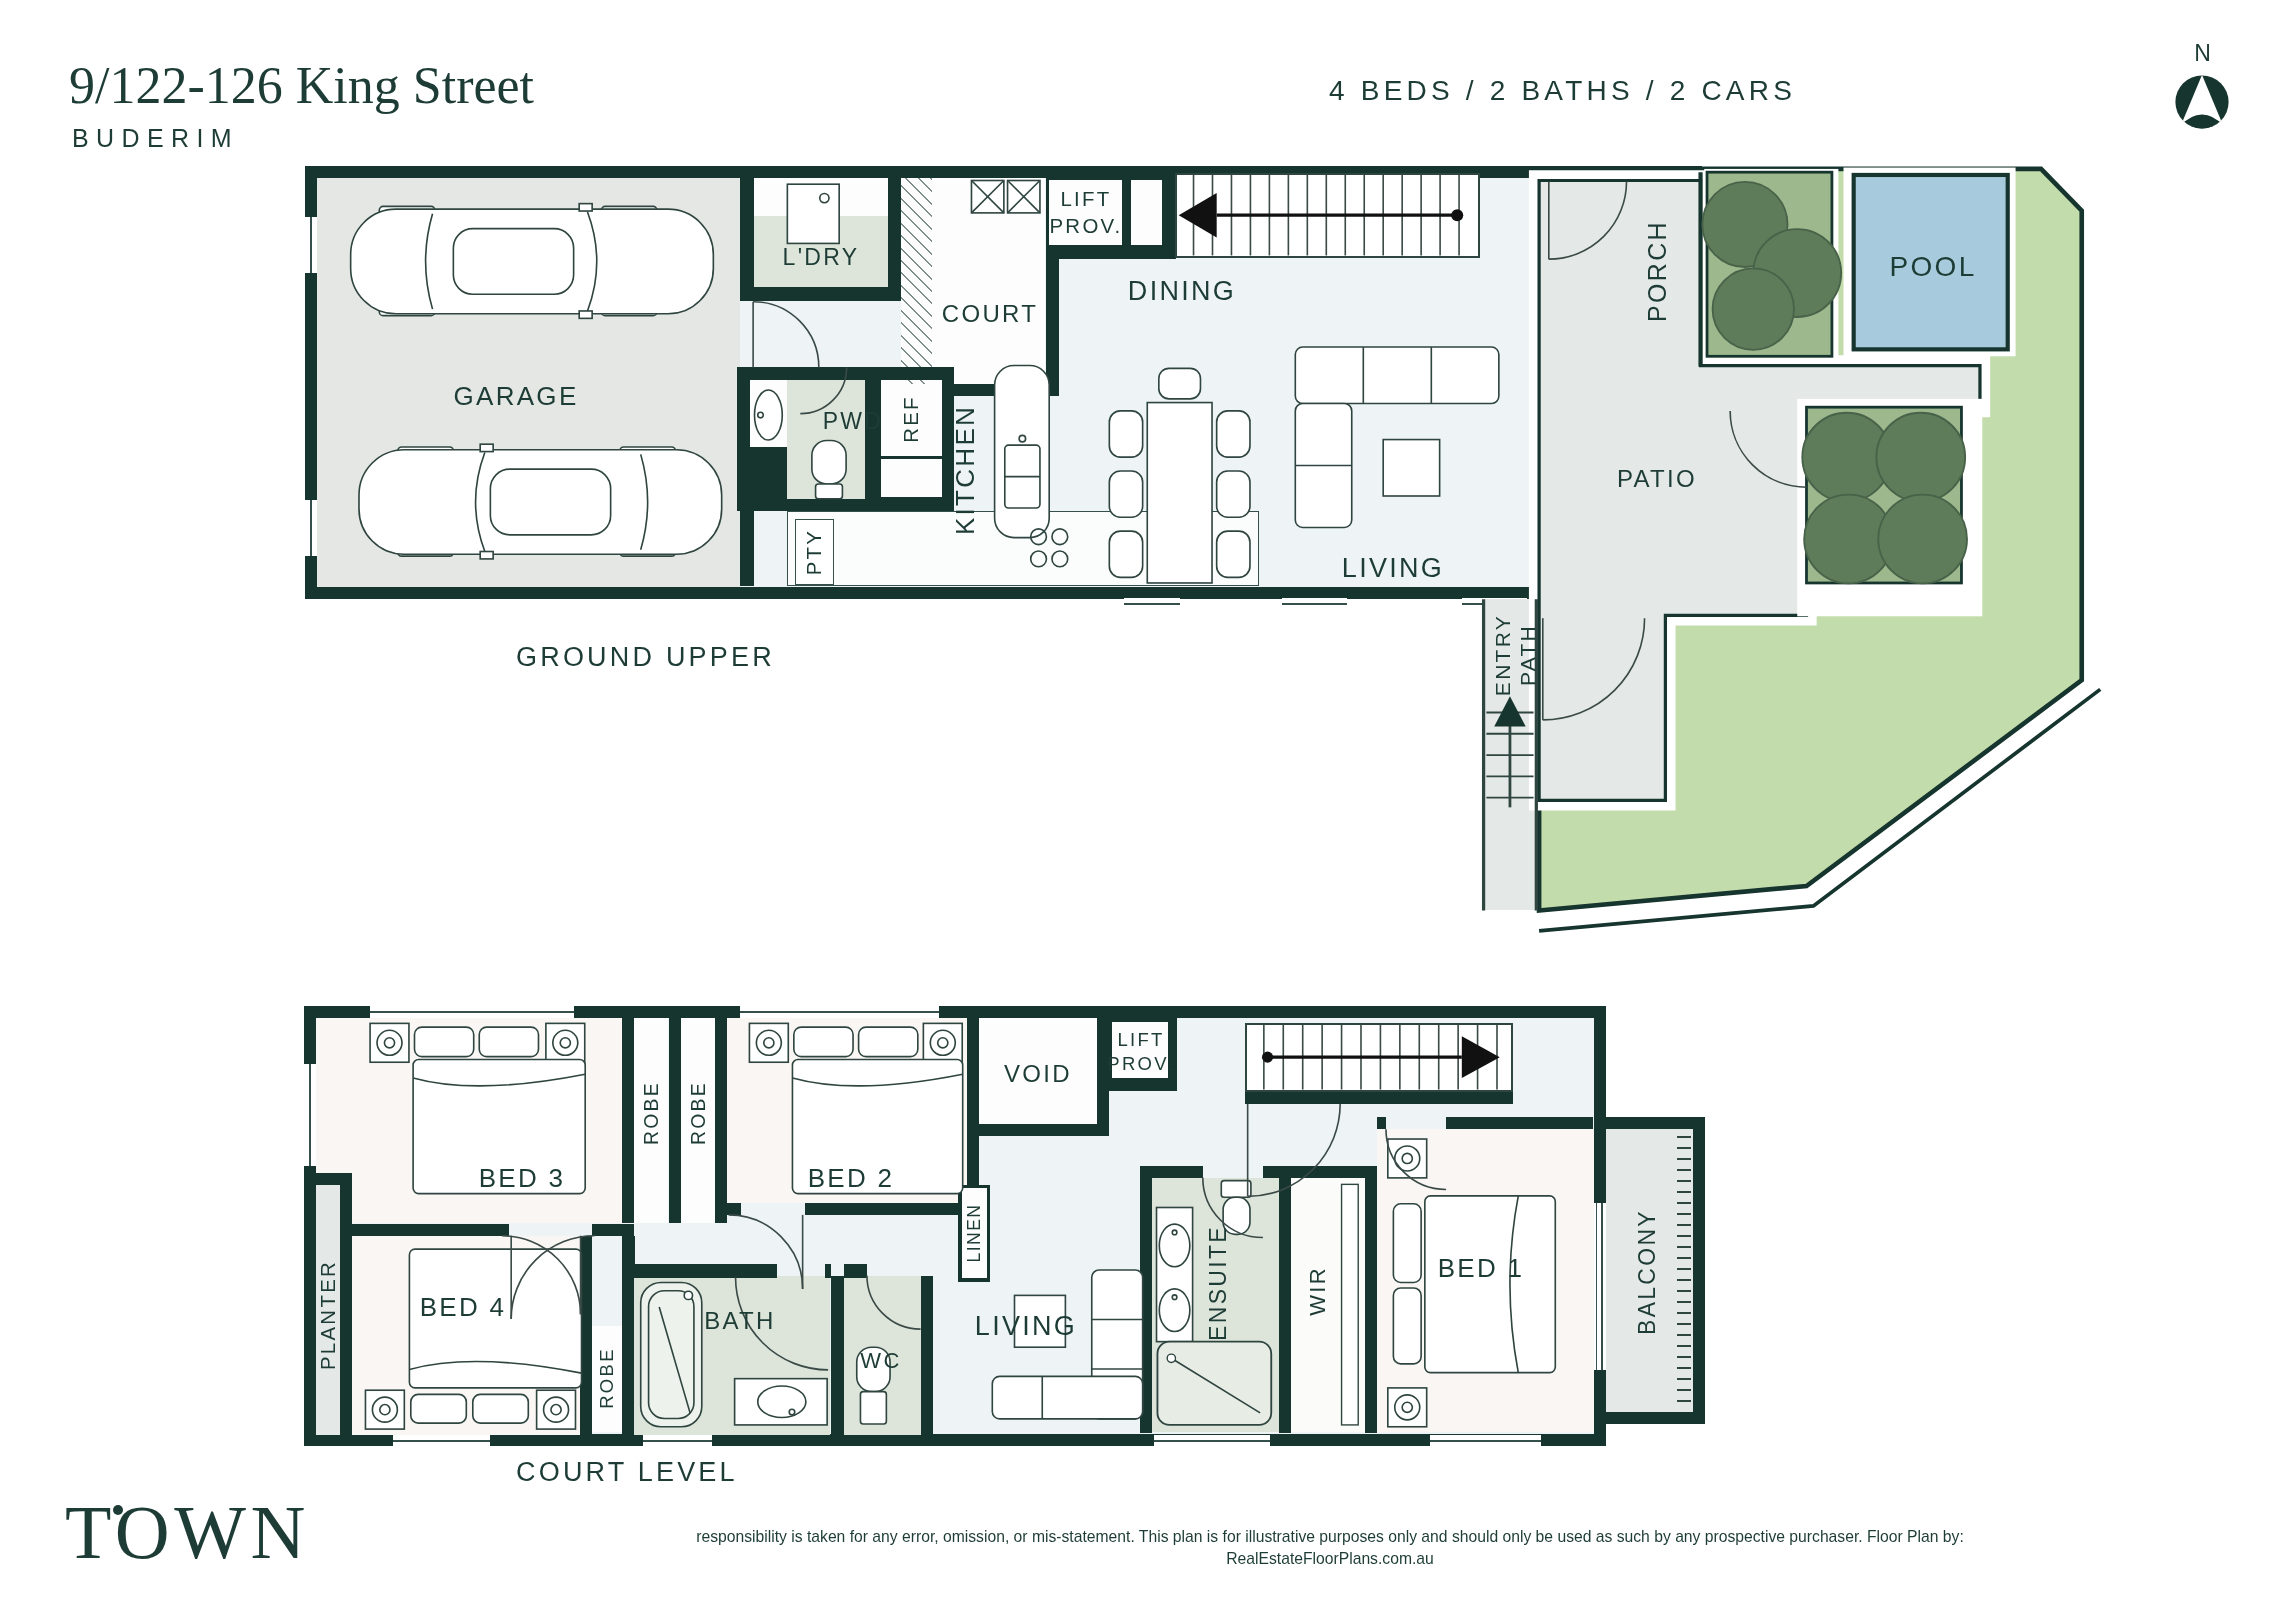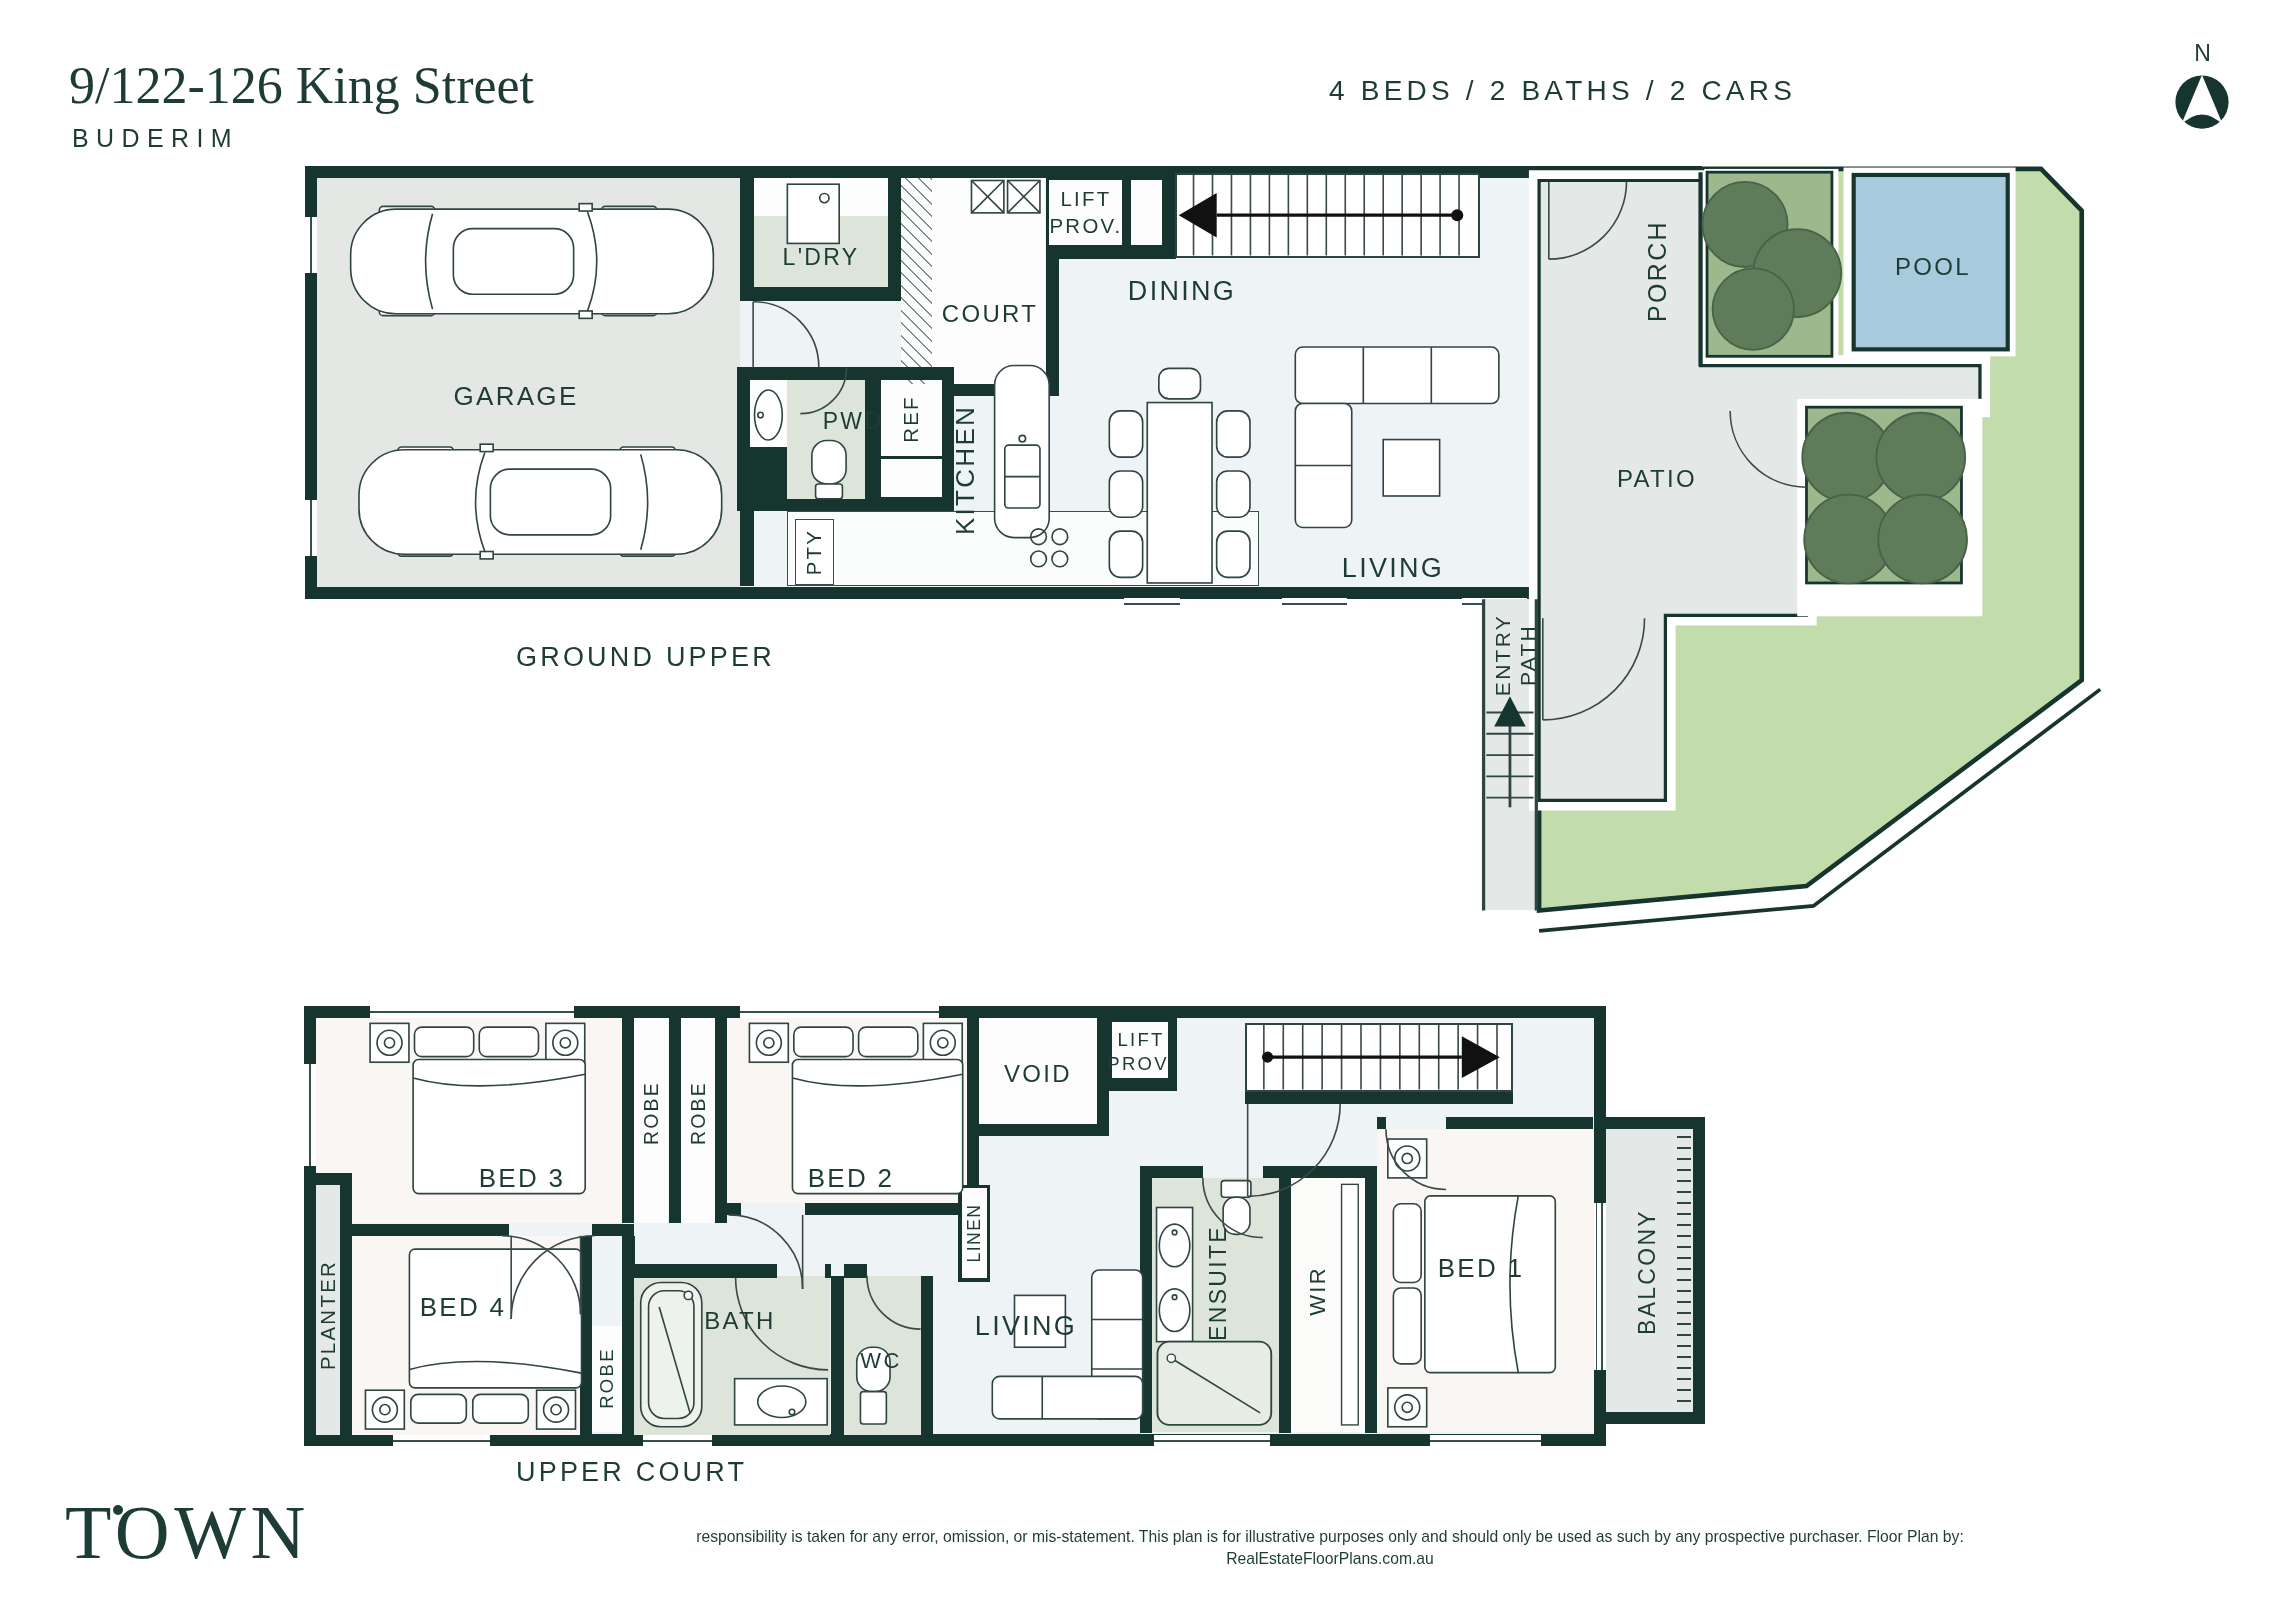--- a/index.html
+++ b/index.html
@@ -455,21 +455,21 @@
   <div class="lbl zlab" style="left:990px;top:314px;font-size:24px;">COURT</div>
   <div class="lbl zlab" style="left:1086px;top:199px;font-size:20.4px;">LIFT</div>
   <div class="lbl zlab" style="left:1086px;top:226px;font-size:20.4px;">PROV.</div>
   <div class="lbl zlab" style="left:1182px;top:291px;font-size:27px;">DINING</div>
   <div class="lbl zlab" style="left:853px;top:421px;font-size:23px;">PWD</div>
   <div class="vlbl zlab" style="left:911px;top:419px;font-size:20.4px;">REF</div>
   <div class="vlbl zlab" style="left:965px;top:470px;font-size:26px;">KITCHEN</div>
   <div class="vlbl zlab" style="left:814px;top:552px;font-size:20.4px;">PTY</div>
   <div class="lbl zlab" style="left:1393px;top:568px;font-size:27px;">LIVING</div>
   <div class="vlbl zlab" style="left:1657px;top:271px;font-size:25px;">PORCH</div>
-  <div class="lbl zlab" style="left:1933px;top:267px;font-size:24px;">POOL</div>
+  <div class="lbl zlab" style="left:1933px;top:267px;font-size:28px;">POOL</div>
   <div class="lbl zlab" style="left:1657px;top:479px;font-size:24px;">PATIO</div>
   <div class="vlbl zlab" style="left:1503px;top:655px;font-size:21px;">ENTRY</div>
   <div class="vlbl zlab" style="left:1528px;top:655px;font-size:21px;">PATH</div>
   <div class="abs zlab level" style="left:516px;top:642px;">GROUND UPPER</div>
 
   <div class="lbl zlab" style="left:477px;top:1178px;font-size:26px;margin-left:45px;">BED 3</div>
   <div class="vlbl zlab" style="left:651px;top:1113px;font-size:19.4px;">ROBE</div>
   <div class="vlbl zlab" style="left:698px;top:1113px;font-size:19.4px;">ROBE</div>
   <div class="lbl zlab" style="left:851px;top:1178px;font-size:26px;">BED 2</div>
   <div class="lbl zlab" style="left:1038px;top:1074px;font-size:24px;">VOID</div>
@@ -479,21 +479,21 @@
   <div class="vlbl zlab" style="left:328px;top:1315px;font-size:20.4px;">PLANTER</div>
   <div class="lbl zlab" style="left:463px;top:1307px;font-size:26px;">BED 4</div>
   <div class="vlbl zlab" style="left:607px;top:1378px;font-size:18.5px;">ROBE</div>
   <div class="lbl zlab" style="left:740px;top:1321px;font-size:24px;">BATH</div>
   <div class="lbl zlab" style="left:881px;top:1321px;font-size:22px;margin-top:40px;">WC</div>
   <div class="lbl zlab" style="left:1026px;top:1326px;font-size:27px;">LIVING</div>
   <div class="vlbl zlab" style="left:1218px;top:1283px;font-size:23px;">ENSUITE</div>
   <div class="vlbl zlab" style="left:1318px;top:1291px;font-size:22px;">WIR</div>
   <div class="lbl zlab" style="left:1481px;top:1268px;font-size:26px;">BED 1</div>
   <div class="vlbl zlab" style="left:1647px;top:1272px;font-size:23px;">BALCONY</div>
-  <div class="abs zlab level" style="left:516px;top:1457px;">UPPER COURT</div>
+  <div class="abs zlab level" style="left:516px;top:1457px;">COURT LEVEL</div>
 
   <div class="abs zlab logo" style="left:65px;top:1489px;">TOWN</div>
   <div class="abs zlab" style="left:113px;top:1505px;width:10.2px;height:10.2px;border-radius:50%;background:var(--ink,#1d3c35);"></div>
   <div class="abs zlab disc" style="left:615px;top:1526px;width:1430px;">
     <div>responsibility is taken for any error, omission, or mis-statement. This plan is for illustrative purposes only and should only be used as such by any prospective purchaser. Floor Plan by: RealEstateFloorPlans.com.au</div>
   </div>
 
 </div>
 
 

